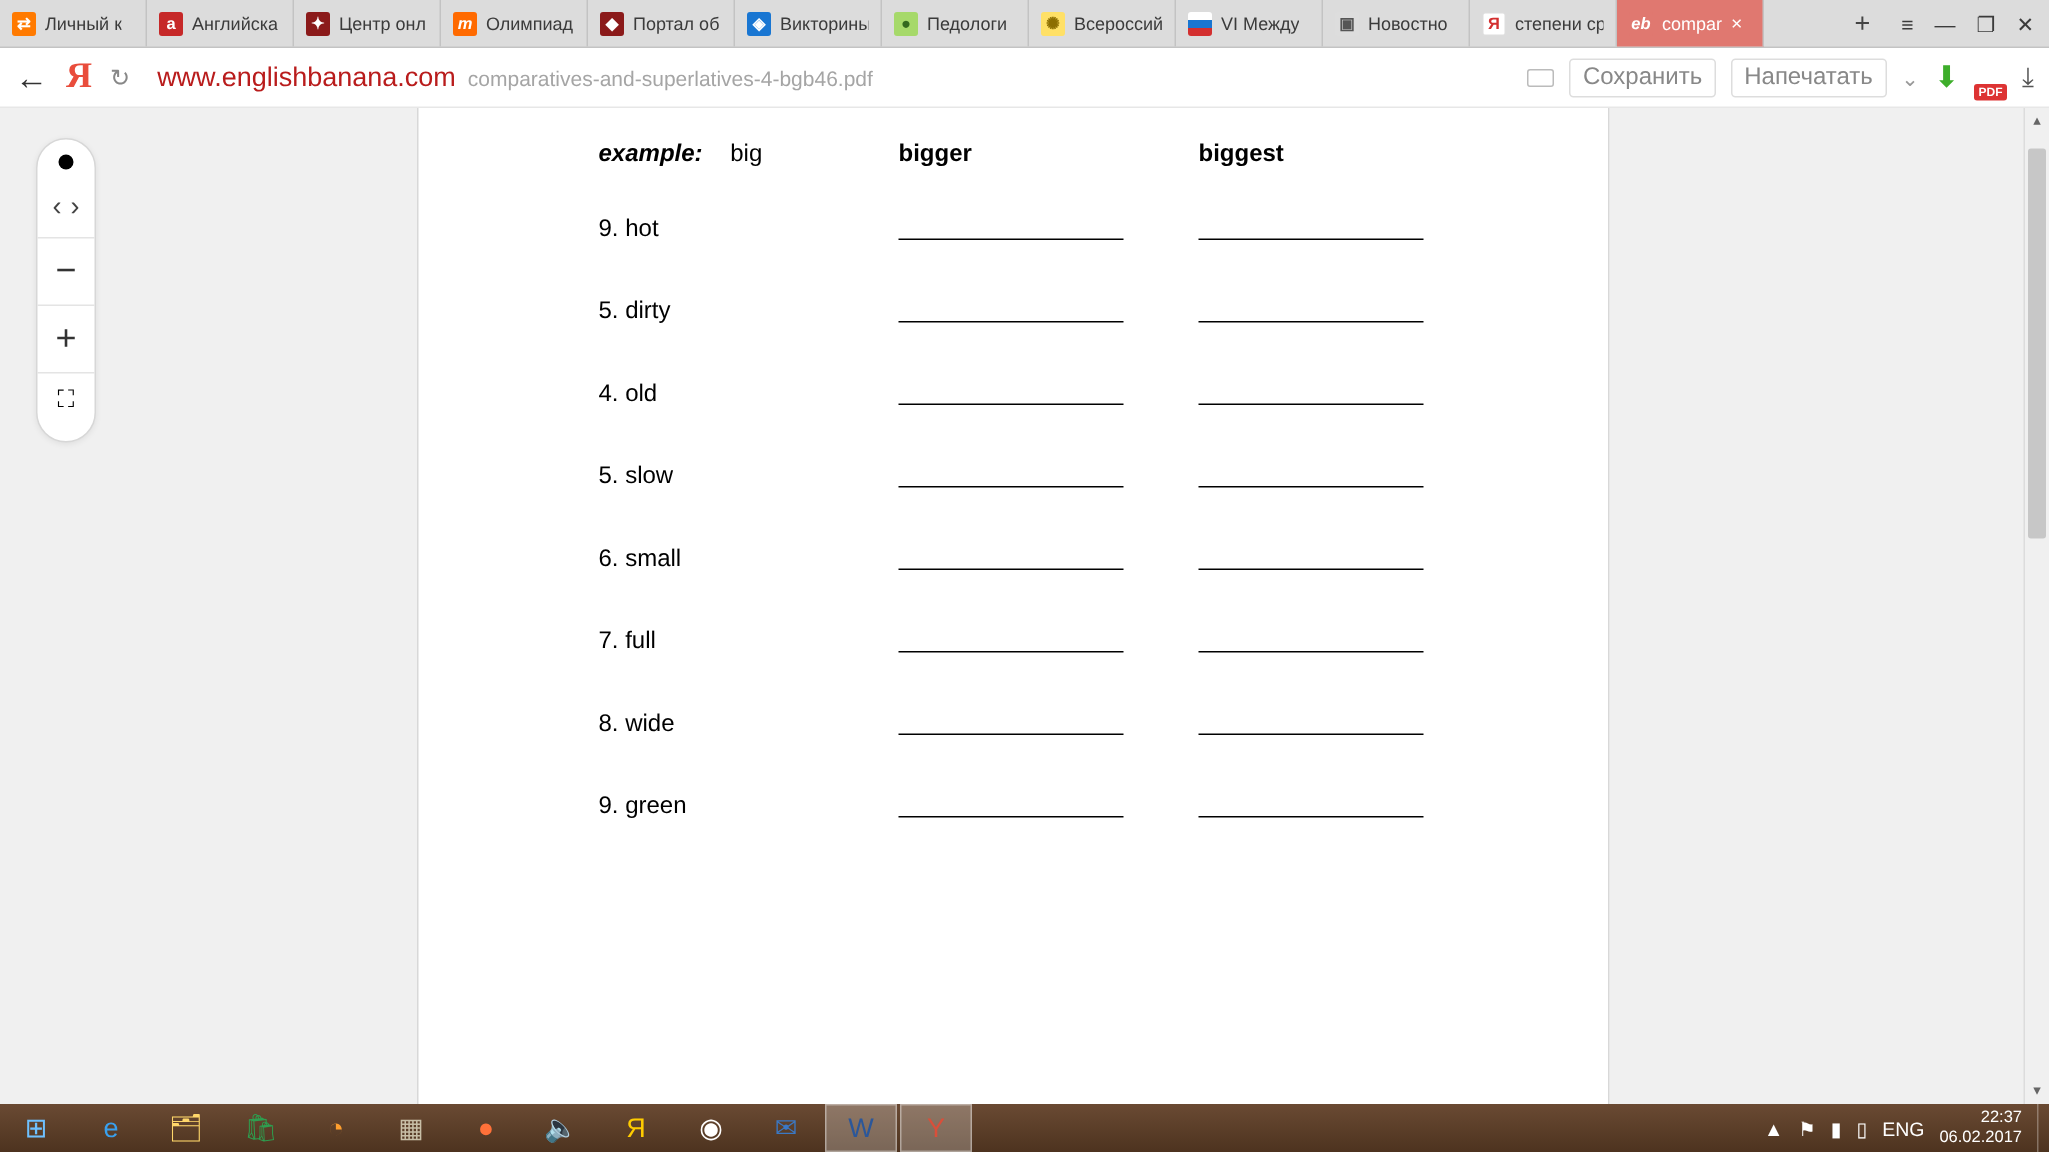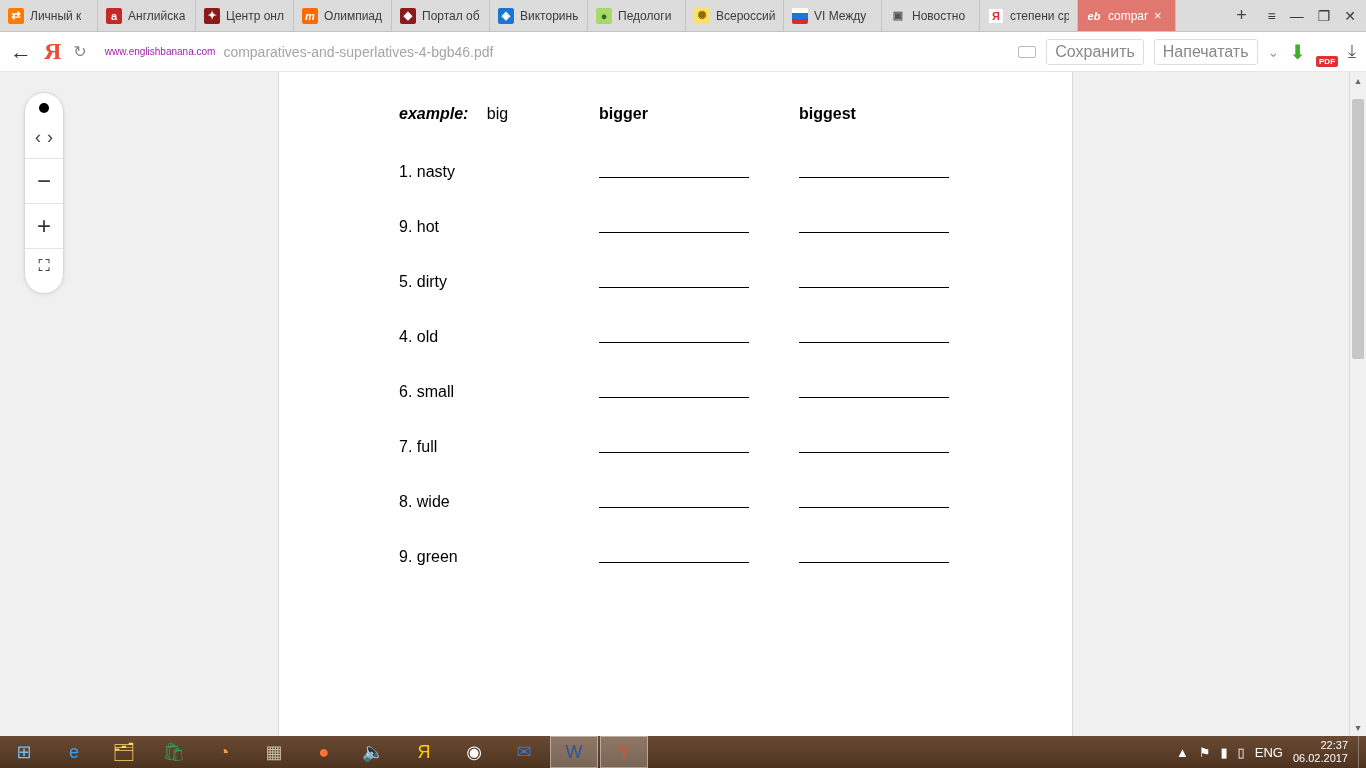--- a/index.html
+++ b/index.html
@@ -16,35 +16,35 @@
 .new-tab { width: 32px; display: flex; align-items: center; justify-content: center; font-size: 18px; color: #444; cursor: pointer; }
 .win-controls { display: flex; align-items: center; gap: 14px; padding: 0 10px; color: #3b3b3b; }
 .win-controls span { font-size: 14px; cursor: pointer; }
 
 
 .addr-bar { height: 40px; display: flex; align-items: center; gap: 12px; padding: 0 10px; background: #fff; border-bottom: 1px solid #e7e7e7; }
 .nav-back { font-size: 22px; color: #333; cursor: pointer; }
 .yandex-logo { font-family: "Times New Roman", serif; font-size: 24px; color: #e94d3c; font-weight: bold; cursor: pointer; }
 .reload { font-size: 16px; color: #888; cursor: pointer; }
 .url-box { flex: 1; display: flex; align-items: center; gap: 8px; height: 32px; border-radius: 4px; padding: 0 6px; }
-.url-domain { color: #a21caf; font-size: 10px; }
+.url-domain { color: #b91c1c; font-size: 18px; }
 .url-path { color: #a5a5a5; font-size: 14px; }
 .addr-right { display: flex; align-items: center; gap: 10px; color: #777; }
 .protect-btn, .print-btn { font-size: 16px; color: #888; border: 1px solid #ddd; border-radius: 3px; padding: 3px 8px; background: #fff; cursor: pointer; }
 .dl-arrow { color: #3eae2b; font-size: 20px; cursor: pointer; }
 .pdf-badge { background: #d33; color: #fff; font-size: 8px; padding: 1px 3px; border-radius: 2px; font-weight: bold; cursor: pointer; margin-top: 19px; }
 .dl-file { font-size: 18px; color: #555; cursor: pointer; }
 .keyb { width:18px; height:12px; border:1px solid #bbb; border-radius:2px; cursor:pointer; position:relative; }
 .chev { font-size: 14px; color:#999; cursor:pointer; }
 
 
 .viewport { position: relative; height: 664px; background: #f0f0f0; }
 .page { position: absolute; left: 278px; top: 0; width: 795px; height: 664px; background: #fff; border-left: 1px solid #d8d8d8; border-right: 1px solid #d8d8d8; }
 .page-inner { padding: 22px 30px 0 120px; font-family: Arial, sans-serif; color: #000; }
-.example-row, .item-row { display: flex; align-items: center; height: 55px; }
+.example-row, .item-row { display: flex; align-items: flex-start; height: 55px; }
 .example-row { height: 40px; margin-bottom: 10px; }
 .col1 { width: 200px; font-size: 16px; }
 .col2 { width: 200px; font-size: 16px; font-weight: bold; }
 .col3 { width: 200px; font-size: 16px; font-weight: bold; }
 .example-label { font-style: italic; font-weight: bold; margin-right: 14px; }
 .example-word { font-weight: normal; }
 .blank { display: inline-block; width: 150px; border-bottom: 1.5px solid #000; height: 16px; }
 .item-text { font-size: 16px; }
 
 
@@ -184,36 +184,36 @@
       <div class="example-row">
         <div class="col1">
           <span class="example-label">example:</span>
           <span class="example-word">big</span>
         </div>
         <div class="col2">bigger</div>
         <div class="col3">biggest</div>
       </div>
       <div id="items">
           <div class="item-row">
-            <div class="col1"><span class="item-text">1. nasty</span></div>
-            <div class="col2"><span class="blank"></span></div>
-            <div class="col3"><span class="blank"></span></div>
-          </div>
-          <div class="item-row">
             <div class="col1"><span class="item-text">9. hot</span></div>
             <div class="col2"><span class="blank"></span></div>
             <div class="col3"><span class="blank"></span></div>
           </div>
           <div class="item-row">
             <div class="col1"><span class="item-text">5. dirty</span></div>
             <div class="col2"><span class="blank"></span></div>
             <div class="col3"><span class="blank"></span></div>
           </div>
           <div class="item-row">
             <div class="col1"><span class="item-text">4. old</span></div>
+            <div class="col2"><span class="blank"></span></div>
+            <div class="col3"><span class="blank"></span></div>
+          </div>
+          <div class="item-row">
+            <div class="col1"><span class="item-text">5. slow</span></div>
             <div class="col2"><span class="blank"></span></div>
             <div class="col3"><span class="blank"></span></div>
           </div>
           <div class="item-row">
             <div class="col1"><span class="item-text">6. small</span></div>
             <div class="col2"><span class="blank"></span></div>
             <div class="col3"><span class="blank"></span></div>
           </div>
           <div class="item-row">
             <div class="col1"><span class="item-text">7. full</span></div>

